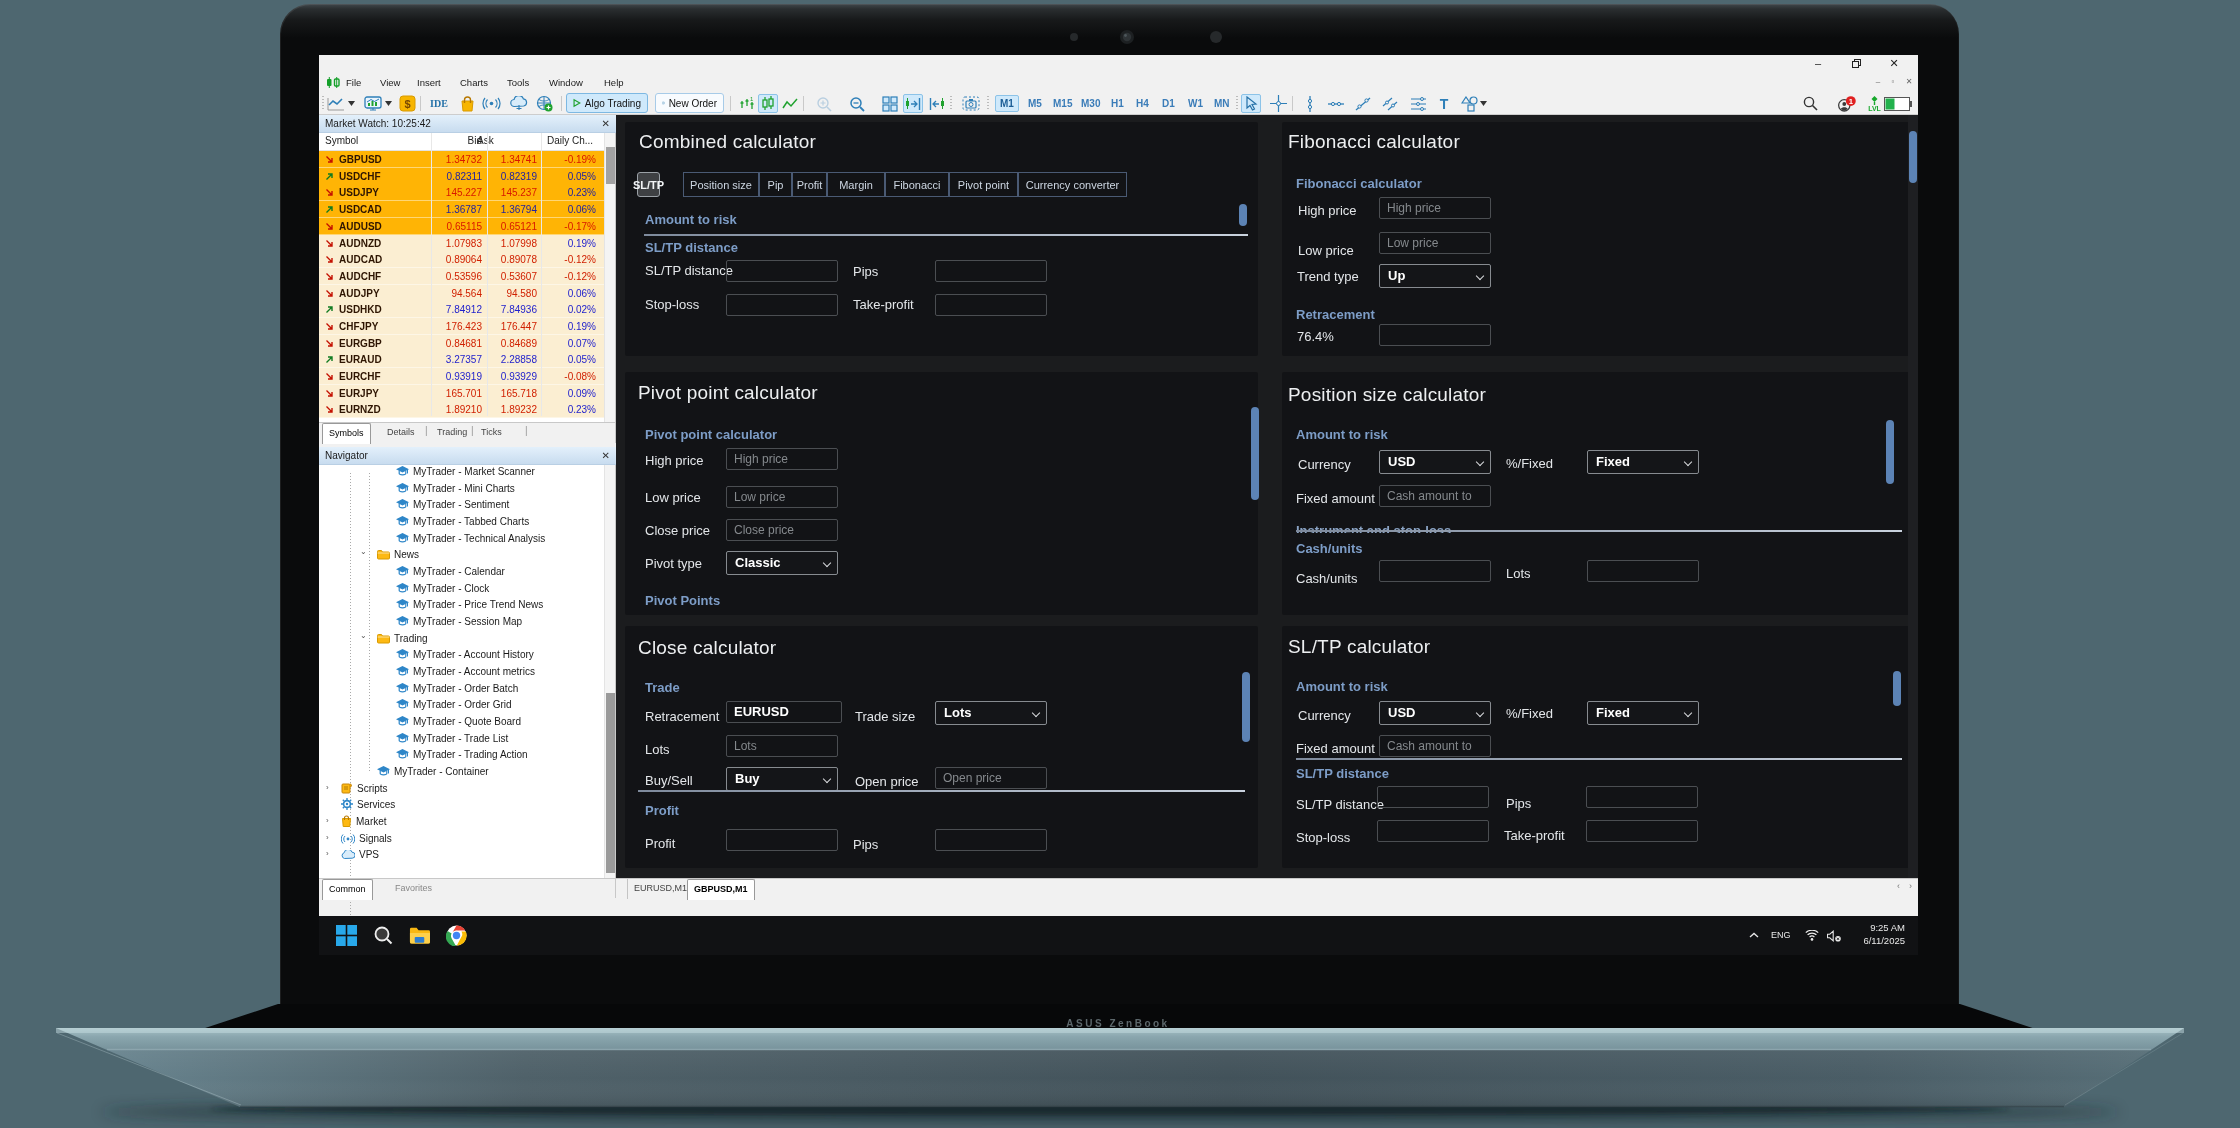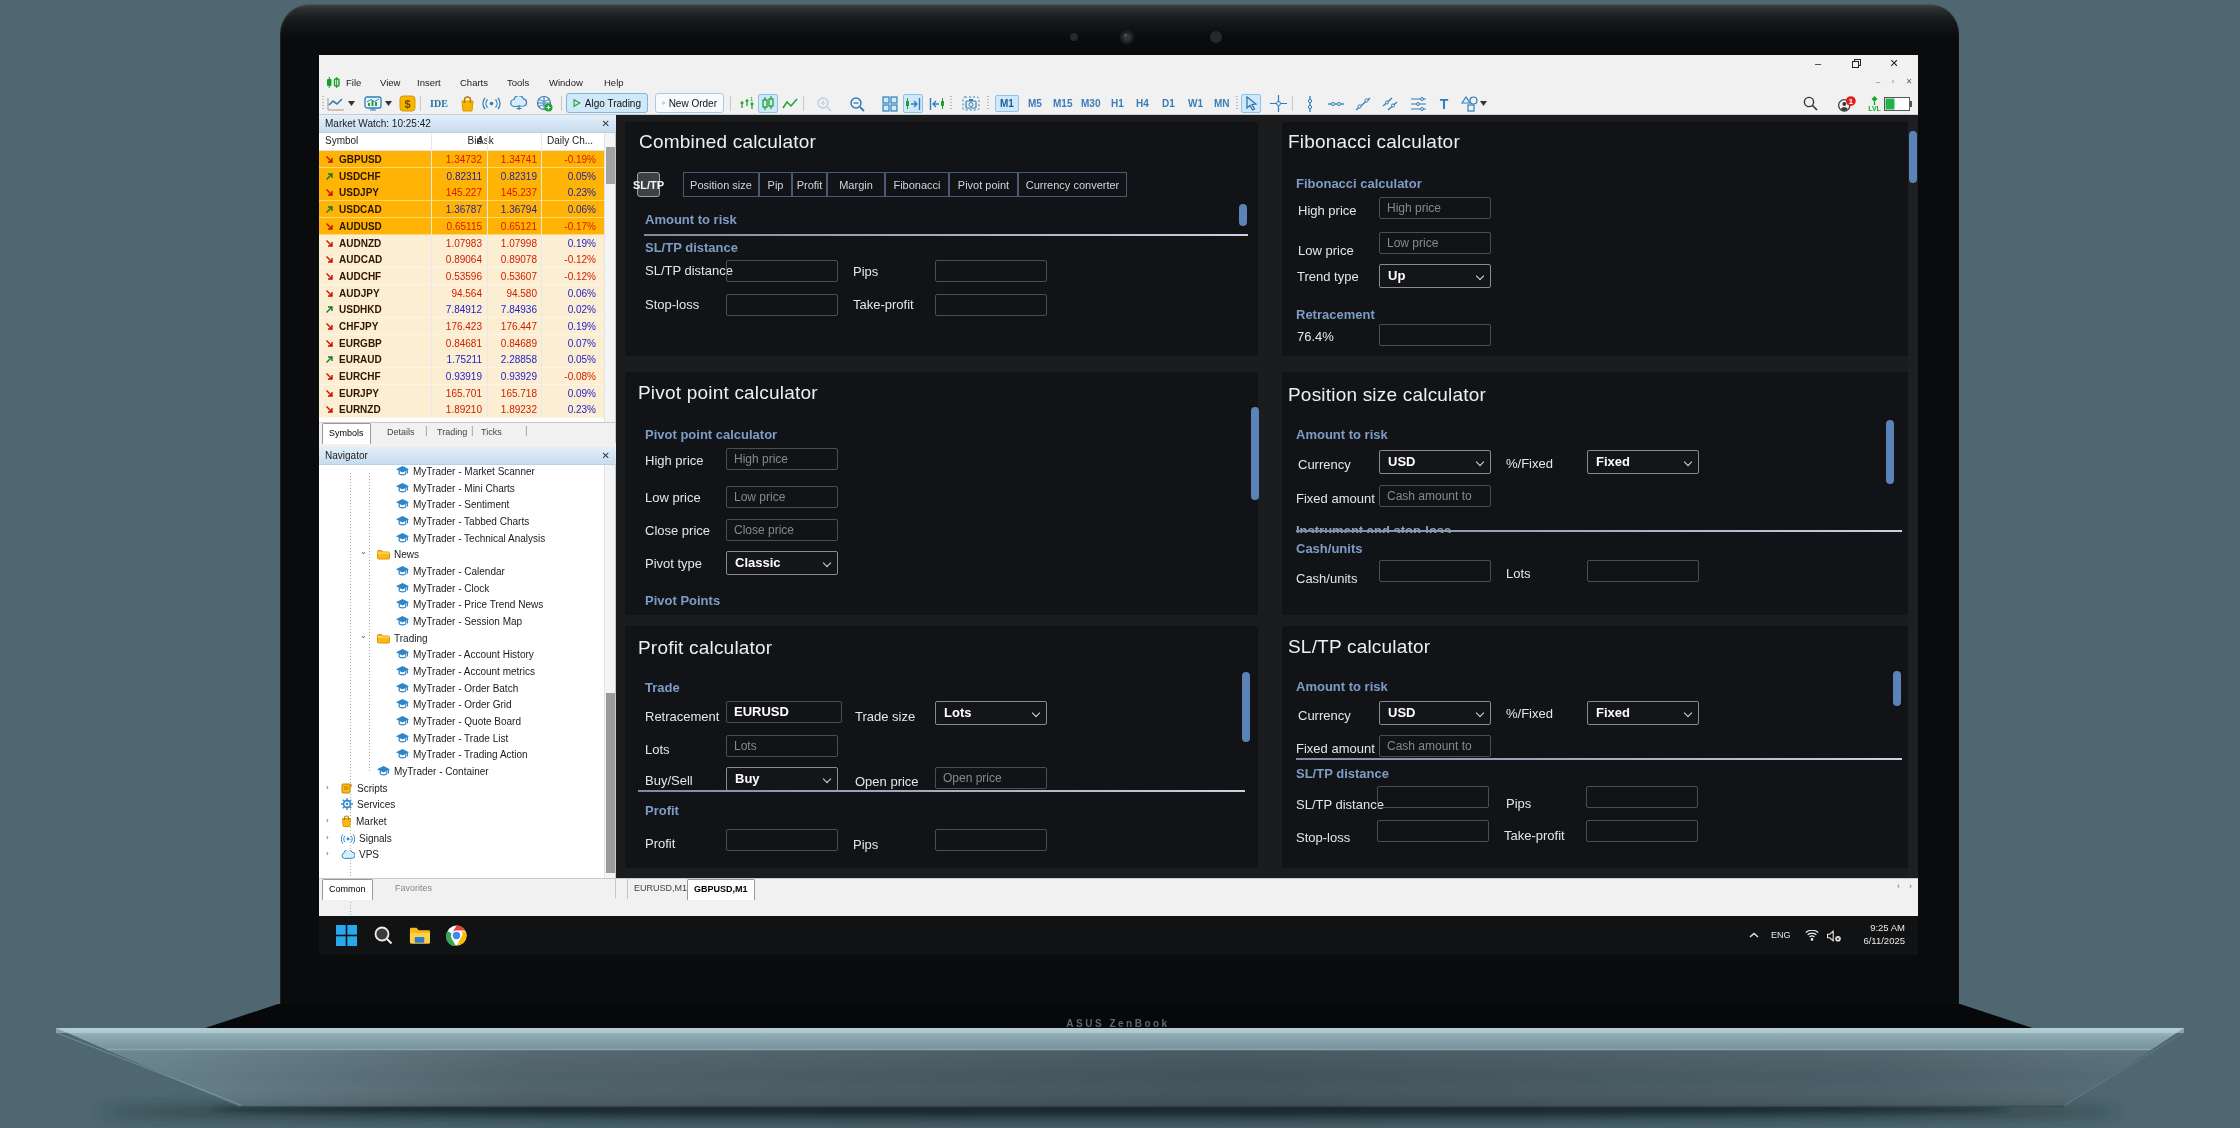--- a/index.html
+++ b/index.html
@@ -463,21 +463,21 @@
         <b class="sy">EURGBP</b>
         <i class="b1 rd">0.84681</i>
         <i class="b2 rd">0.84689</i>
         <i class="b3 bl">0.07%</i>
       </div>
  <div class="mr c" style="top:236px">
         <svg width="9" height="9" viewBox="0 0 9 9" style="position:absolute;left:6px;top:4px">
           <path d="M1.5 7.5l5-5M3 2h4v4" stroke="#0f7a20" stroke-width="1.4" fill="none"></path>
         </svg>
         <b class="sy">EURAUD</b>
-        <i class="b1 bl">1.75211</i>
+        <i class="b1 bl">3.27357</i>
         <i class="b2 bl">2.28858</i>
         <i class="b3 bl">0.05%</i>
       </div>
  <div class="mr c" style="top:253px">
         <svg width="9" height="9" viewBox="0 0 9 9" style="position:absolute;left:6px;top:4px">
           <path d="M1.5 1.5l5 5M7 3v4H3" stroke="#c41000" stroke-width="1.4" fill="none"></path>
         </svg>
         <b class="sy">EURCHF</b>
         <i class="b1 bl">0.93919</i>
         <i class="b2 bl">0.93929</i>
@@ -715,21 +715,21 @@
   <div class="sect" style="left:14px;top:151px;height:10px;overflow:hidden;color:#8aa3c4">Instrument and stop-loss</div>
 <div class="divl" style="left:14px;top:158px;width:606px"></div>
 <div class="sect" style="left:14px;top:169px">Cash/units</div>
 <div class="lbl" style="left:14px;top:199px">Cash/units</div>
 <div class="inp" style="left:97px;top:188px;width:112px"></div>
 <div class="lbl" style="left:224px;top:194px">Lots</div>
 <div class="inp" style="left:305px;top:188px;width:112px"></div>
 <div class="pill" style="left:604px;top:48px;height:64px"></div>
  </div>
  <div class="panel" style="left:9px;top:511px;width:633px;height:242px">
-<div class="ctitle" style="left:13px;top:11px">Profit calculator</div>
+<div class="ctitle" style="left:13px;top:11px">Close calculator</div>
 <div class="sect" style="left:20px;top:54px">Trade</div>
 <div class="lbl" style="left:20px;top:83px">Retracement</div>
 <div class="inp v" style="left:101px;top:75px;width:116px">EURUSD</div>
 <div class="lbl" style="left:230px;top:83px">Trade size</div>
 <div class="sel" style="left:310px;top:75px;width:112px">Lots<span class="ch"></span></div>
 <div class="lbl" style="left:20px;top:116px">Lots</div>
 <div class="inp" style="left:101px;top:109px;width:112px">Lots</div>
 <div class="lbl" style="left:20px;top:147px">Buy/Sell</div>
 <div class="sel" style="left:101px;top:141px;width:112px">Buy<span class="ch"></span></div>
 <div class="lbl" style="left:230px;top:148px">Open price</div>

